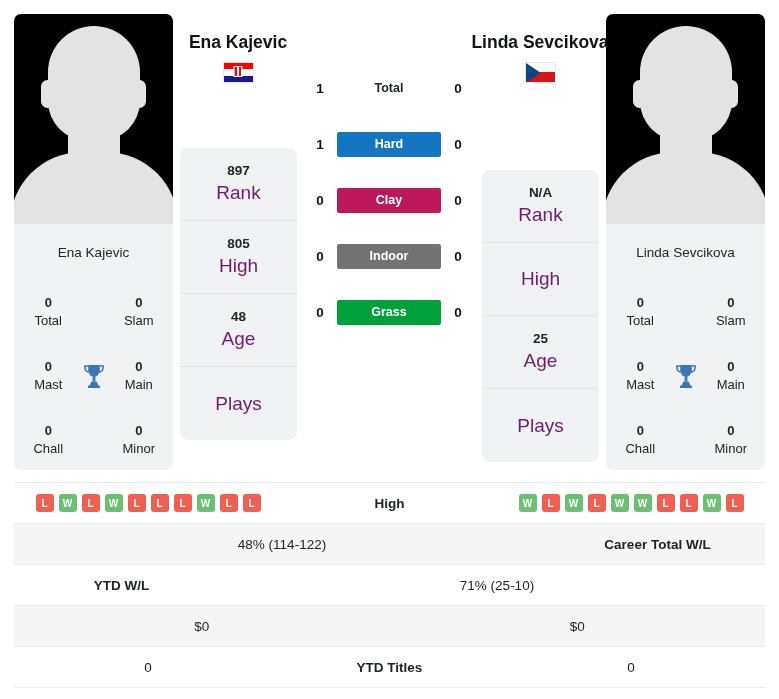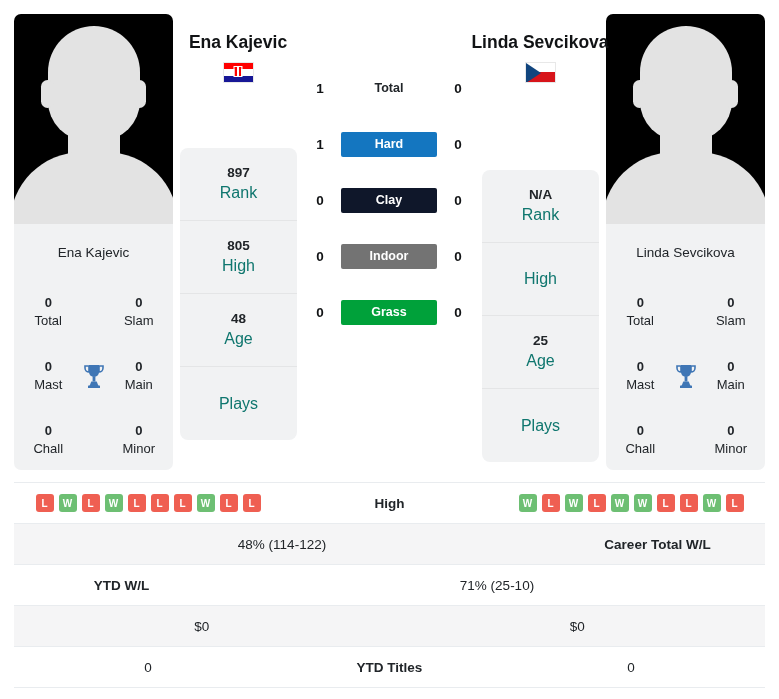--- a/index.html
+++ b/index.html
@@ -141,22 +141,22 @@
   }
   .rank-cell:last-child { border-bottom: none; }
   .rank-cell .num {
     font-size: 13.5px;
     font-weight: bold;
     color: #212529;
     min-height: 0;
   }
   .rank-cell .num:empty { display: none; }
   .rank-cell .lbl {
-    font-size: 16px;
-    color: #0f766e;
+    font-size: 19px;
+    color: #701a75;
   }
 
   
   .player-head {
     position: absolute;
     width: 150px;
     text-align: center;
   }
   .player-head.left  { left: 163px; top: 32px; }
   .player-head.right { left: 465px; top: 32px; }
@@ -215,21 +215,21 @@
     font-size: 13.5px;
     font-weight: bold;
     color: #111315;
   }
   .surface-row .mid {
     flex: 1;
     display: flex;
     justify-content: center;
   }
   .surface-pill {
-    width: 96px;
+    width: 104px;
     height: 25px;
     display: flex;
     align-items: center;
     justify-content: center;
     font-size: 12.5px;
     font-weight: bold;
     color: #ffffff;
     border-radius: 2px;
   }
   .surface-plain {
@@ -469,21 +469,21 @@
       <div class="surface-row">
         <div class="score">1</div>
         <div class="mid">
           <div class="surface-pill" style="background: rgb(20, 118, 192);">Hard</div>
         </div>
         <div class="score">0</div>
       </div>
       <div class="surface-row">
         <div class="score">0</div>
         <div class="mid">
-          <div class="surface-pill" style="background: #0f172a;">Clay</div>
+          <div class="surface-pill" style="background: #be185d;">Clay</div>
         </div>
         <div class="score">0</div>
       </div>
       <div class="surface-row">
         <div class="score">0</div>
         <div class="mid">
           <div class="surface-pill" style="background: #737373;">Indoor</div>
         </div>
         <div class="score">0</div>
       </div>

